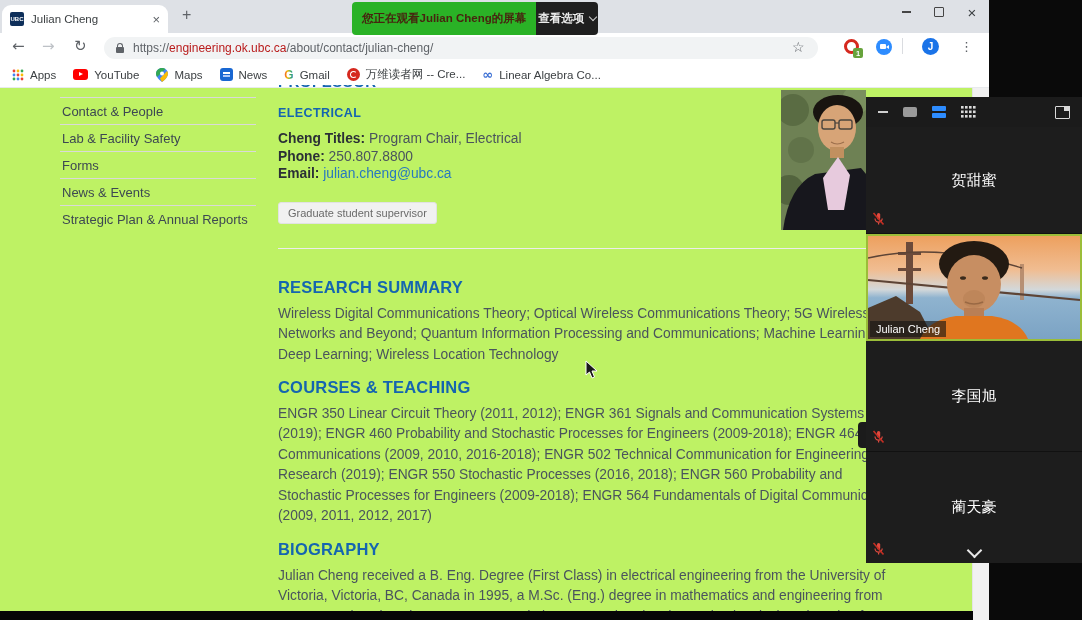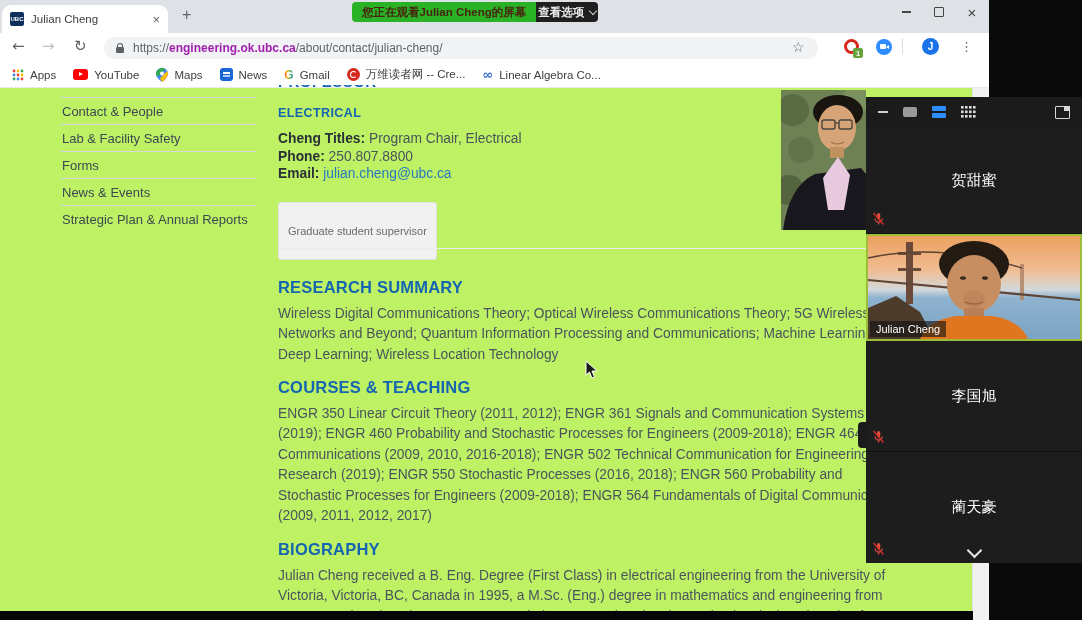--- a/index.html
+++ b/index.html
@@ -14,36 +14,36 @@
   .tab-title{font-size:11.5px;color:#3c4043;margin-left:7px;flex:1;white-space:nowrap;overflow:hidden}
   .tab-close{color:#5f6368;font-size:13px;margin-left:4px;line-height:1}
   .newtab{position:absolute;left:182px;top:6px;font-size:16px;color:#5f6368}
 
   .wctl{position:absolute;top:0;height:24px;width:32px;display:flex;align-items:center;justify-content:center;color:#3c4043}
   .wctl.min{left:890px}.wctl.max{left:923px}.wctl.close{left:956px;font-size:15px}
   .bar-min{width:9px;height:2px;background:#454545}
   .box-max{width:8px;height:8px;border:1.3px solid #454545;border-radius:1px}
 
   
-  .banner{position:absolute;left:352px;top:2px;height:20px;display:flex;z-index:6}
+  .banner{position:absolute;left:352px;top:2px;height:33px;display:flex;z-index:6}
   .banner-msg{background:#2ab226;color:#47240f;font-size:11.5px;font-weight:bold;display:flex;align-items:center;padding:0 10px;border-radius:4px 0 0 4px;white-space:nowrap}
   .banner-btn{background:#1f1f1f;color:#ededed;font-size:11.5px;font-weight:bold;display:flex;align-items:center;gap:6px;padding:0 2px;border-radius:0 4px 4px 0;white-space:nowrap}
   .chev{width:5px;height:5px;border-right:1.6px solid #cfcfcf;border-bottom:1.6px solid #cfcfcf;transform:rotate(45deg);margin-top:-3px}
 
   
   .toolbar{position:absolute;top:33px;left:0;width:989px;height:29px;background:#fff}
   .navic{position:absolute;font-size:15px;color:#5f6368;font-family:"DejaVu Sans",sans-serif;line-height:1}
   .nav-back{left:12px;top:39px}
   .nav-fwd{left:42px;top:39px;color:#bdc1c6}
   .nav-reload{left:74px;top:39px}
   .addr{position:absolute;left:104px;top:37px;width:714px;height:22px;background:#f1f3f4;border-radius:11px;display:flex;align-items:center;padding:0 12px;box-sizing:border-box}
   .lock{width:8px;height:6px;background:#5f6368;border-radius:1px;position:relative;margin-top:3px;flex:none}
   .lock:before{content:"";position:absolute;left:1px;top:-4px;width:4px;height:4px;border:1.4px solid #5f6368;border-bottom:none;border-radius:3px 3px 0 0}
   .url{font-size:12px;color:#5f6368;margin-left:9px;white-space:nowrap}
-  .url b{color:#a21caf;font-weight:bold}
+  .url b{color:#b91c1c;font-weight:normal}
   .star{position:absolute;left:792px;top:39px;font-size:14px;color:#5f6368;font-family:"DejaVu Sans",sans-serif}
   .ext1{position:absolute;left:844px;top:39px;width:15px;height:15px}
   .ext1 .ring{position:absolute;inset:0;border:3px solid #d5281e;border-radius:50%;box-sizing:border-box}
   .ext-badge{position:absolute;right:-4px;bottom:-4px;width:10px;height:10px;background:#67a33c;border-radius:2px;color:#fff;font-size:7.5px;font-weight:bold;display:flex;align-items:center;justify-content:center}
   .ext2{position:absolute;left:876px;top:39px;width:16px;height:16px;background:#2d8cff;border-radius:50%}
   .cam{position:absolute;left:3.5px;top:5px;width:6px;height:5px;background:#fff;border-radius:1px}
   .cam:after{content:"";position:absolute;right:-3px;top:0.5px;border-top:2px solid transparent;border-bottom:2px solid transparent;border-right:3px solid #fff}
   .tdiv{position:absolute;left:902px;top:38px;width:1px;height:16px;background:#dadce0}
   .avatar{position:absolute;left:922px;top:38px;width:17px;height:17px;background:#1a73e8;border-radius:50%;color:#fff;font-size:10px;font-weight:bold;display:flex;align-items:center;justify-content:center}
   .kebab{position:absolute;left:960px;top:39px;font-size:13px;color:#5f6368;font-family:"DejaVu Sans",sans-serif}
@@ -66,21 +66,21 @@
   .scrollbar{position:absolute;right:0;top:88px;width:16px;bottom:0;background:#f1f1f1;border-left:1px solid #e4e4e4}
   .sidebar{position:absolute;left:60px;top:9px;width:196px}
   .side-item{border-top:1px solid #d9d9d9;padding:6px 2px 5px;font-size:13px;color:#3d4852}
   .main{position:absolute;left:278px;top:0;width:648px}
   .clip-head{position:absolute;left:0;top:-3px;height:8px;overflow:hidden;width:200px}
   .clip-head span{display:block;margin-top:-12px;font-size:15px;font-weight:bold;color:#1565b0;letter-spacing:0.5px}
   .dept{position:absolute;left:0;top:18px;font-size:12.5px;font-weight:bold;color:#1565b0;letter-spacing:0.4px}
   .info{position:absolute;left:0;top:42px;font-size:13.8px;line-height:17.6px;color:#4a545d}
   .info b{color:#2b3036}
   .link{color:#2878bf}
-  .tag{position:absolute;left:0;top:114px;display:inline-block;background:#f1f1f1;border:1px solid #e2e2e2;border-radius:3px;padding:22px 9px;font-size:11px;color:#6a6a6a}
+  .tag{position:absolute;left:0;top:114px;display:inline-block;background:#f1f1f1;border:1px solid #e2e2e2;border-radius:3px;padding:4px 9px;font-size:11px;color:#6a6a6a}
   .hr{position:absolute;left:0;top:160px;width:692px;border-top:1px solid #ececec}
   .sec-h{position:absolute;left:0;font-size:16.5px;font-weight:bold;color:#1565b0;letter-spacing:0.2px}
   .sec-p{position:absolute;left:0;font-size:13.8px;line-height:20.4px;color:#4a545d;width:628px}
   .h-research{top:190px}.p-research{top:216px}
   .h-courses{top:290px}.p-courses{top:316px}
   .h-bio{top:452px}.p-bio{top:478px;width:648px}
 
   .photo{position:absolute;left:781px;top:2px;width:85px;height:140px;overflow:hidden}
 
   

